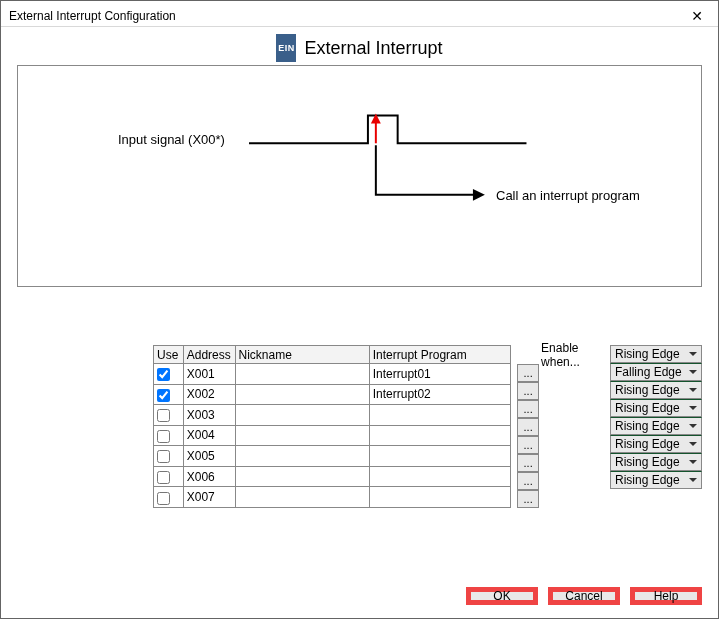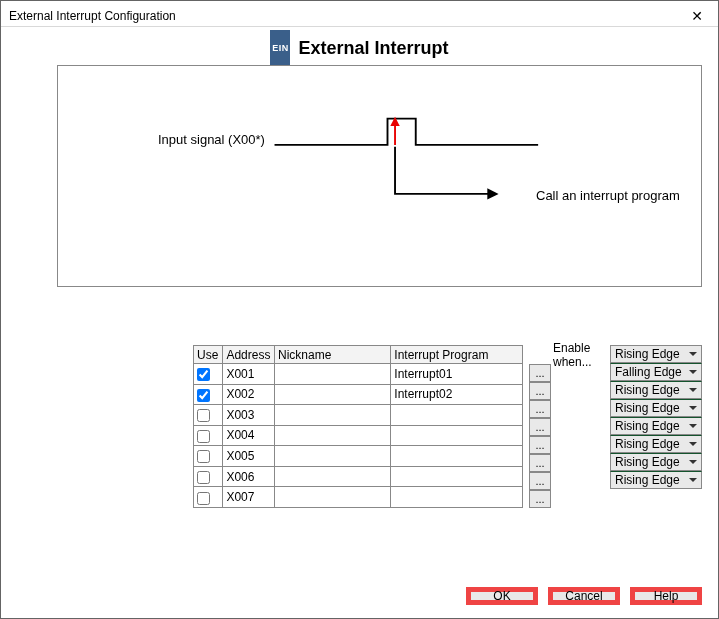--- a/index.html
+++ b/index.html
@@ -34,32 +34,32 @@
   }
 
   
   .header {
     display: flex; align-items: center; justify-content: center;
     gap: 8px;
     padding-top: 6px;
     height: 36px;
   }
   .header .icon-badge {
-    width: 20px; height: 36px;
+    width: 20px; height: 28px;
     background: #3a5f8a;
     color: #fff;
     font-size: 9px;
     display: flex; align-items: center; justify-content: center;
     font-weight: bold;
     letter-spacing: 0.5px;
   }
-  .header .big-title { font-size: 18px; font-weight: bold; }
-
-  
-  .content { padding: 0 16px 12px 16px; margin-left: 40px; }
+  .header .big-title { font-size: 18px; font-weight: normal; }
+
+  
+  .content { padding: 0 16px 12px 16px; }
 
   
   .diagram-frame {
     border: 1px solid #888;
     height: 222px;
     position: relative;
     margin-top: 2px;
   }
   .diagram-frame svg { position: absolute; inset: 0; width: 100%; height: 100%; }
   .diag-label { position: absolute; font-size: 13px; }

